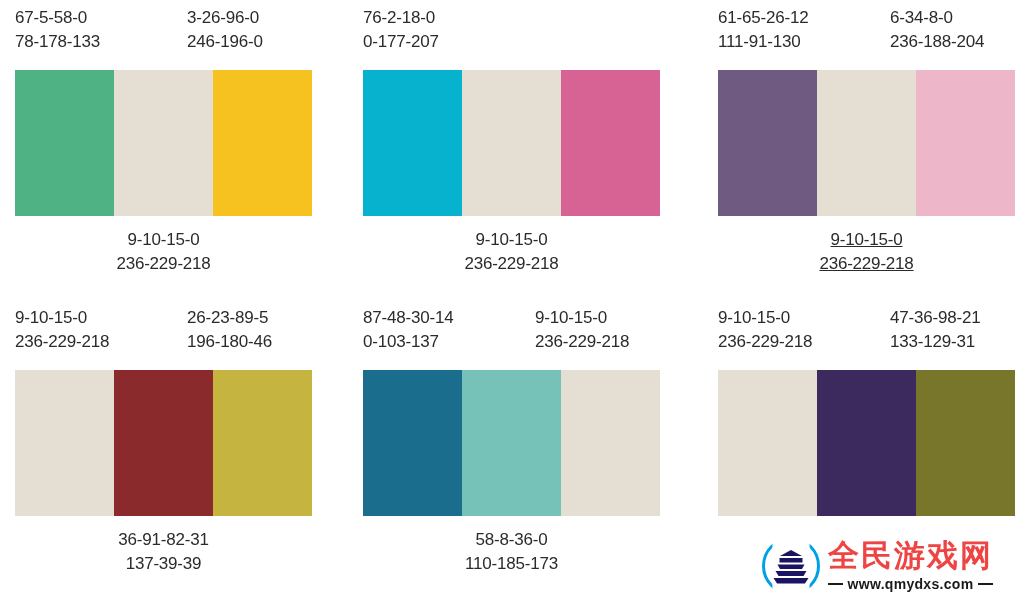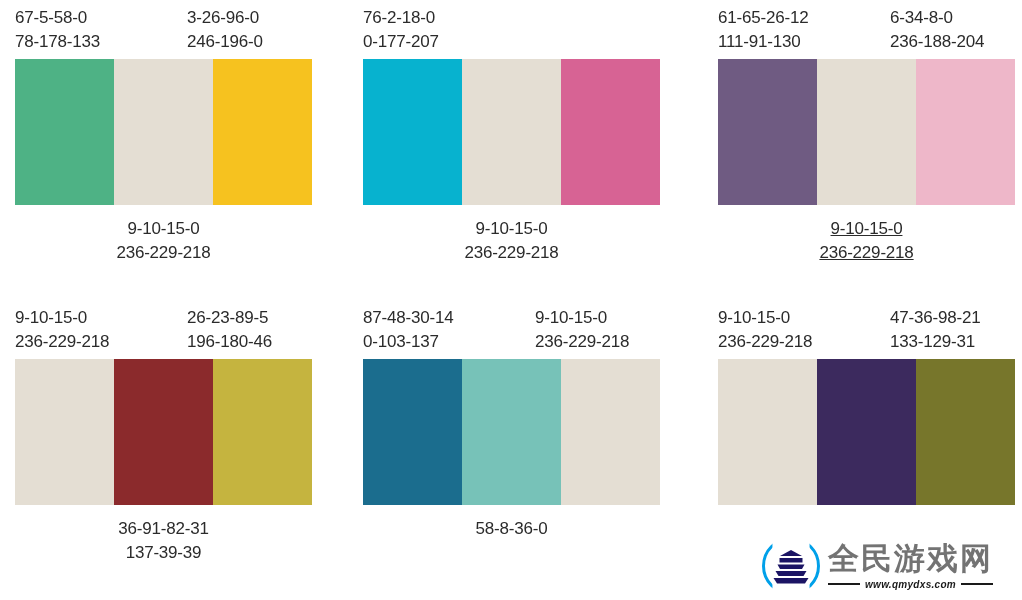--- a/index.html
+++ b/index.html
@@ -33,21 +33,21 @@
     position: relative;
     box-sizing: border-box;
   }
   .palette-group.col-0 { width: 350px; padding-left: 15px; }
   .palette-group.col-1 { width: 348px; padding-left: 13px; }
   .palette-group.col-2 { width: 324px; padding-left: 20px; text-decoration: underline; }
 
   
   .top-labels {
     position: relative;
-    height: 59px;
+    height: 70px;
     width: 297px;
   }
   .label-block {
     position: absolute;
     top: 6px;
     line-height: 1.42;
     font-size: 17px;
     letter-spacing: -0.2px;
     white-space: nowrap;
   }
@@ -111,42 +111,41 @@
   .wm-text {
     margin-left: 8px;
     display: flex;
     flex-direction: column;
     justify-content: center;
   }
   .wm-cn {
     font-family: "Liberation Serif", serif;
     font-size: 31px;
     font-weight: bold;
-    color: #737373;
+    color: #ef4444;
     letter-spacing: 2px;
     line-height: 1;
   }
   .wm-url-row {
     display: flex;
     align-items: center;
     margin-top: 5px;
   }
   .wm-rule {
     height: 2px;
     background: #1a1a1a;
     flex: 1 1 auto;
   }
   .wm-url {
     font-family: "Liberation Sans", sans-serif;
-    font-size: 10px;
+    font-size: 14px;
     font-weight: bold;
     color: #1a1a1a;
     padding: 0 5px;
     letter-spacing: 0.3px;
-    font-style: italic;
   }
 </style>
 </head>
 <body>
 
 <div class="palette-sheet">
 
   <div class="palette-row">
 
     <div class="palette-group col-0">
@@ -248,20 +247,21 @@
           <span class="label-rgb">236-229-218</span>
         </div>
       </div>
       <div class="swatch-bar">
         <div class="swatch" style="background-color: rgb(27, 109, 142);"></div>
         <div class="swatch" style="background-color: rgb(119, 194, 184);"></div>
         <div class="swatch" style="background-color: rgb(228, 222, 211);"></div>
       </div>
       <div class="bottom-label">
         <span class="label-cmyk">58-8-36-0</span>
+        <span class="label-rgb">110-185-173</span>
       </div>
     </div>
 
     <div class="palette-group col-2">
       <div class="top-labels">
         <div class="label-block slot-left">
           <span class="label-cmyk">9-10-15-0</span>
           <span class="label-rgb">236-229-218</span>
         </div>
         <div class="label-block slot-right">

